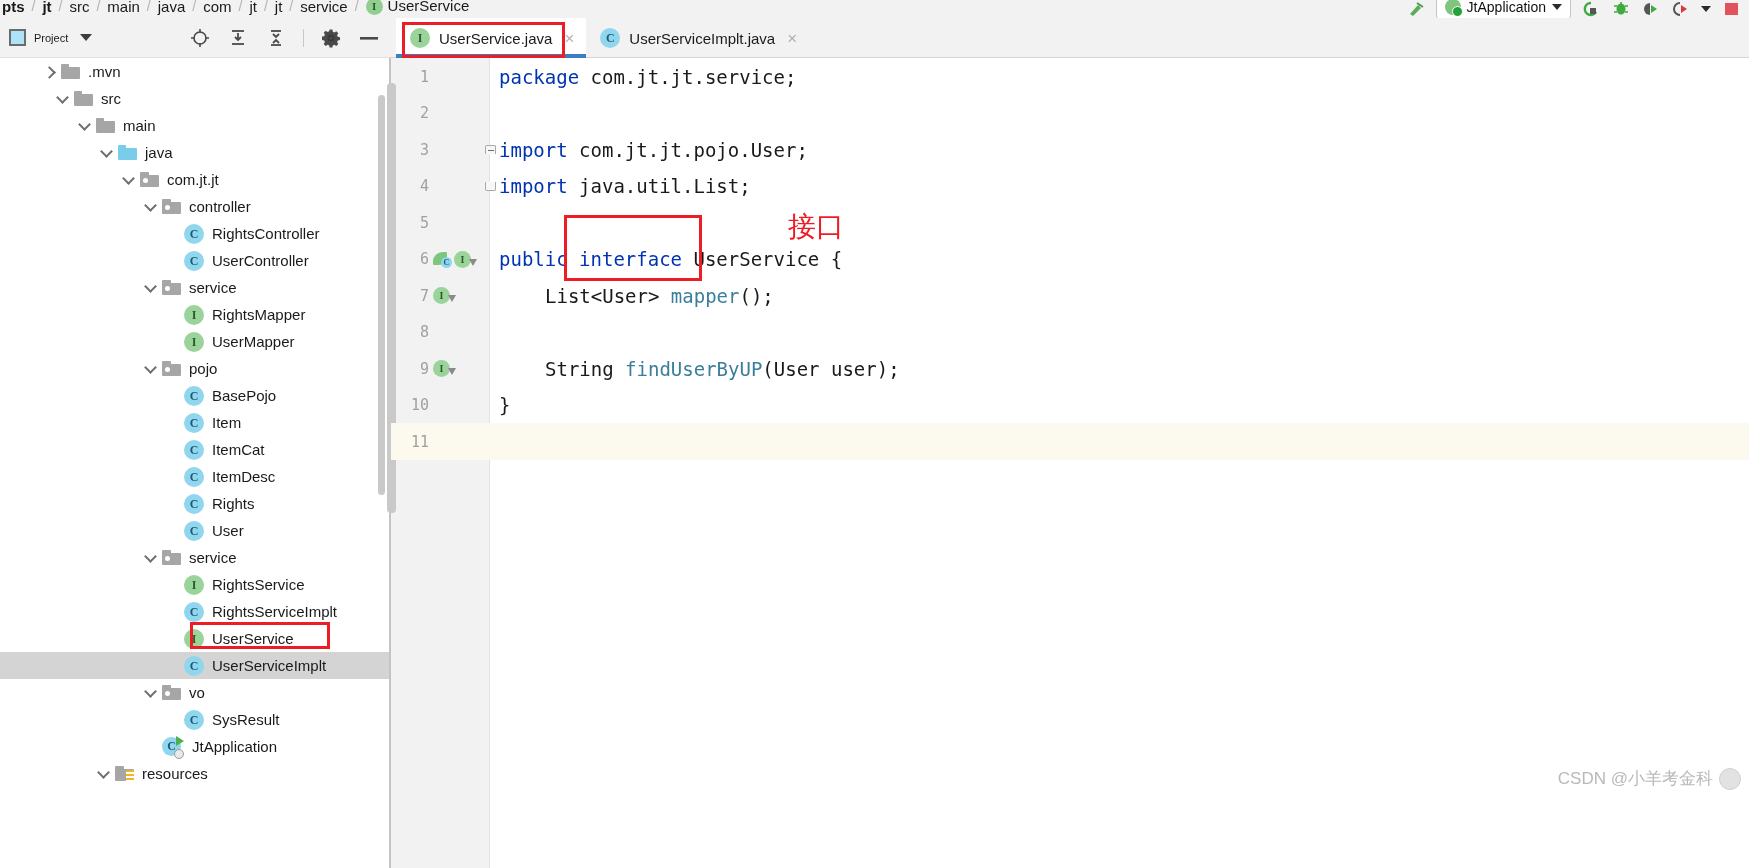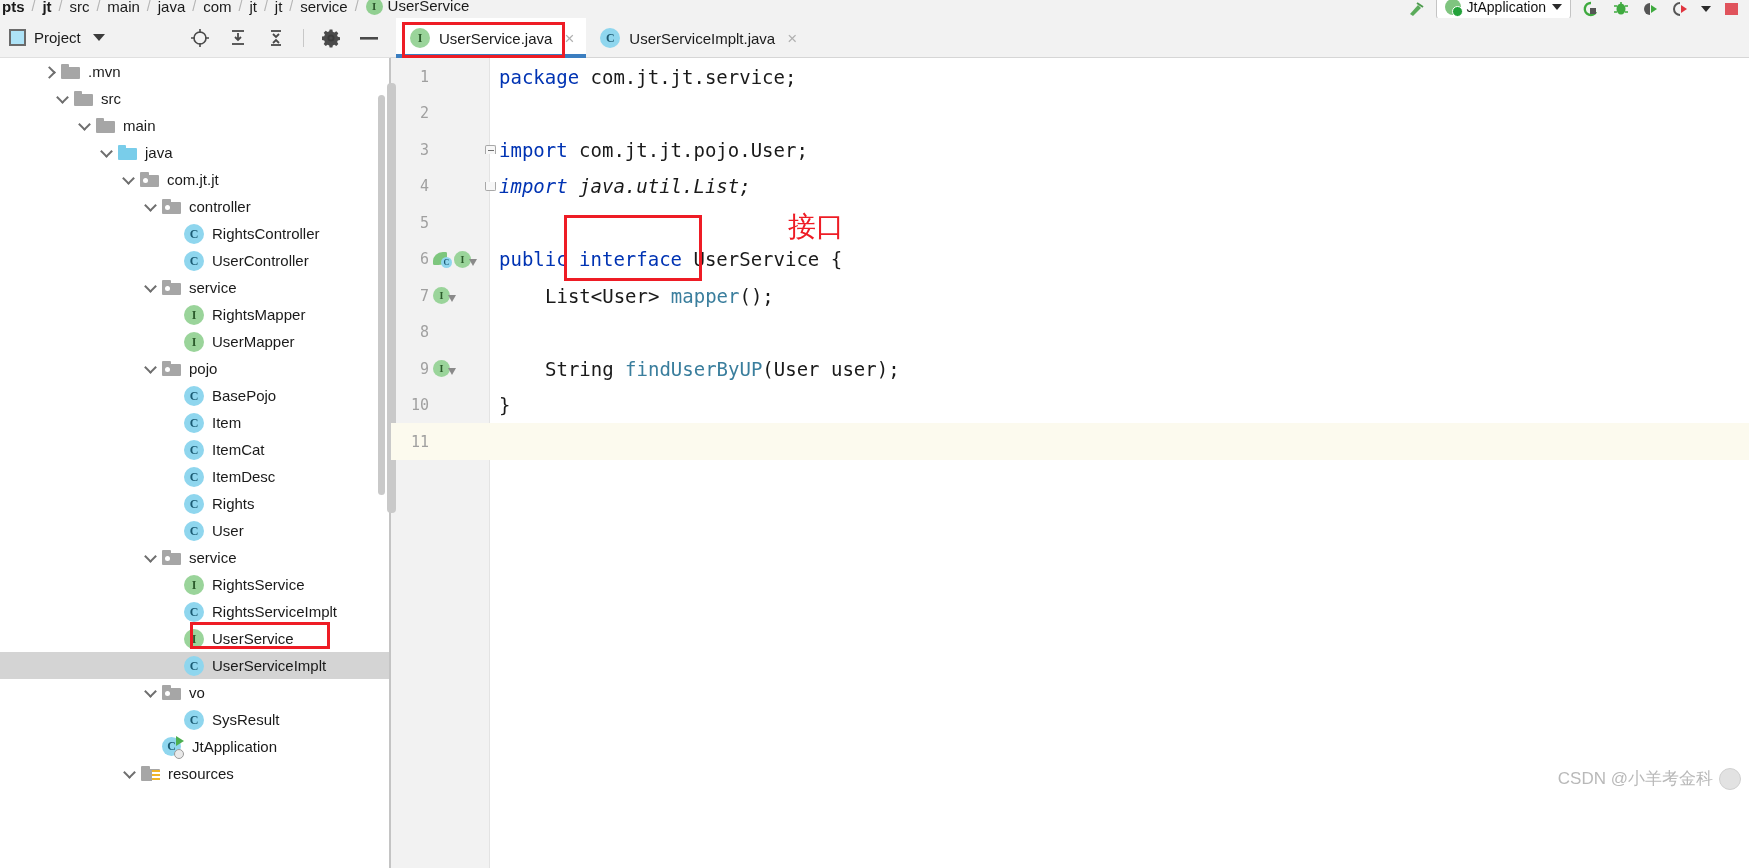--- a/index.html
+++ b/index.html
@@ -81,21 +81,21 @@
   .panel-header-right {
     position: absolute; left: 390px; top: 18px;
     width: 1359px; height: 40px;
     background: #f2f2f2;
     border-bottom: 1px solid #d6d6d6;
   }
   .proj-icon {
     width: 17px; height: 17px; margin-left: 9px; margin-right: 8px;
     background: #aee3f7; border: 2px solid #6b6b6b;
   }
-  .panel-title { font-size: 15px; color: #1a1a1a; }
+  .panel-title { font-size: 11px; color: #1a1a1a; }
   .panel-caret {
     margin-left: 12px; width: 0; height: 0;
     border-left: 6px solid transparent; border-right: 6px solid transparent;
     border-top: 7px solid #3c3c3c;
   }
   .panel-actions {
     margin-left: auto; display: flex; align-items: center; gap: 16px;
     padding-right: 10px;
   }
   .pa-btn { width: 22px; height: 22px; display:flex; align-items:center; justify-content:center; cursor: default;}
@@ -612,21 +612,21 @@
       </div>
       <div class="tree-row" style="padding-left: 144px;">
         <span class="twisty "></span>
         <span class="ic ic-run">
           <span class="circ">C</span>
           <span class="play"></span>
           <span class="clock"></span>
         </span>
         <span>JtApplication</span>
       </div>
-      <div class="tree-row" style="padding-left: 97px; margin-left: 26px;">
+      <div class="tree-row" style="padding-left: 97px;">
         <span class="twisty down"></span>
         <span class="ic ic-res">
           <i></i>
         </span>
         <span>resources</span>
       </div>
     </div>
   <div class="sb-track"></div>
   <div class="panel-divider"></div>
   <div class="hl-tree"></div>
@@ -649,21 +649,21 @@
           <span class="fold">
             <span class="fold-box top"></span>
           </span>
           <span class="code-text" style="padding-left: 0px;"><span class="kw">import </span><span class="plain">com.jt.jt.pojo.User;</span></span>
         </div>
         <div class="code-line" style="top: 109.5px;">
           <span class="lnum">4</span>
           <span class="fold">
             <span class="fold-box bot"></span>
           </span>
-          <span class="code-text" style="padding-left: 0px; font-style: italic;"><span class="kw">import </span><span class="plain">java.util.List;</span></span>
+          <span class="code-text" style="padding-left: 0px;"><span class="kw">import </span><span class="plain">java.util.List;</span></span>
         </div>
         <div class="code-line" style="top: 146px;">
           <span class="lnum">5</span>
           <span class="code-text" style="padding-left: 0px;"></span>
         </div>
         <div class="code-line" style="top: 182.5px;">
           <span class="lnum">6</span>
           <span class="gutter-icons">
             <span class="gi-bean">
               <span class="leaf"></span>

